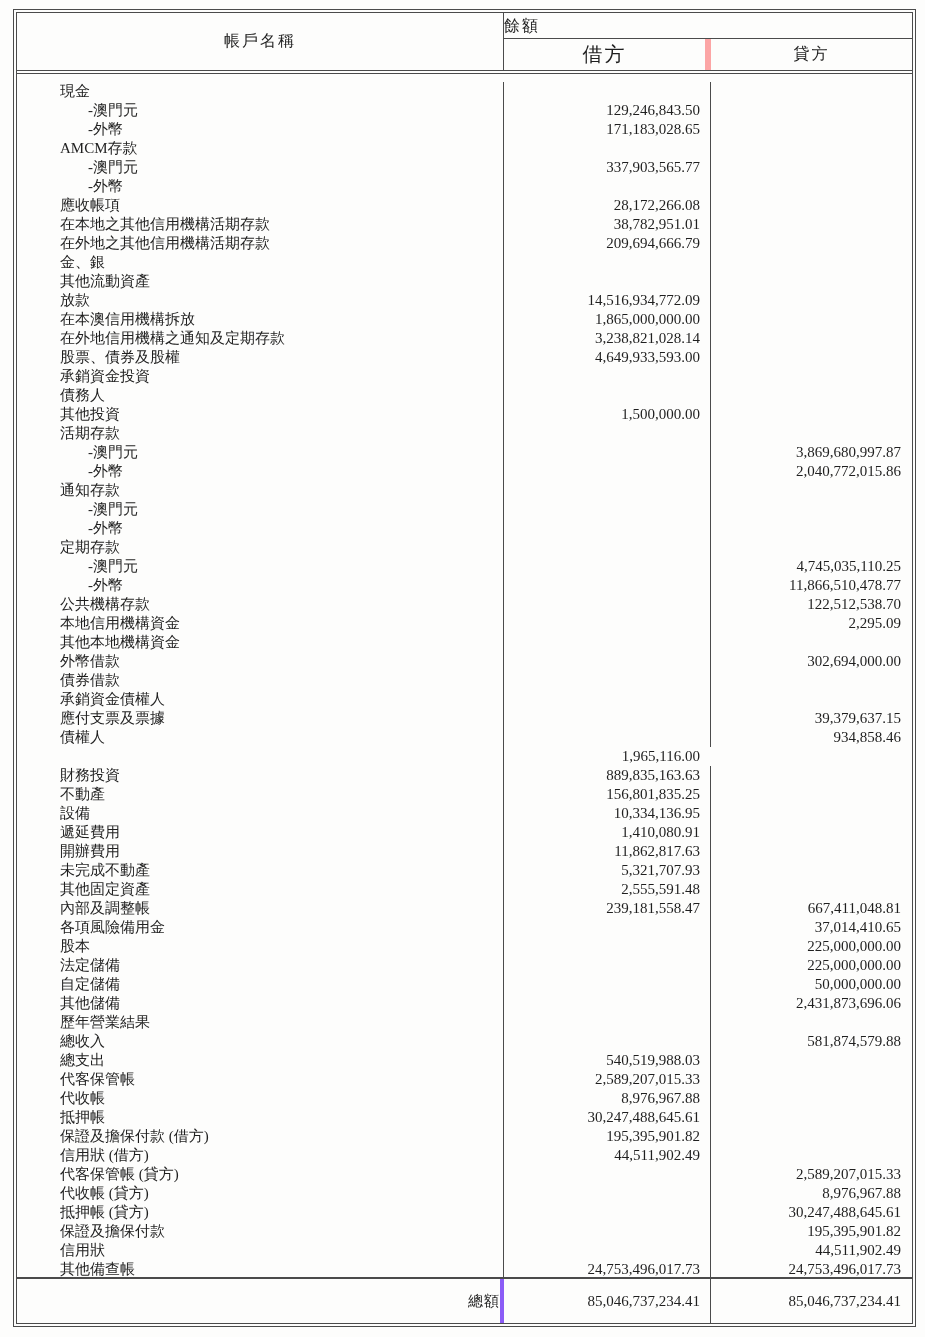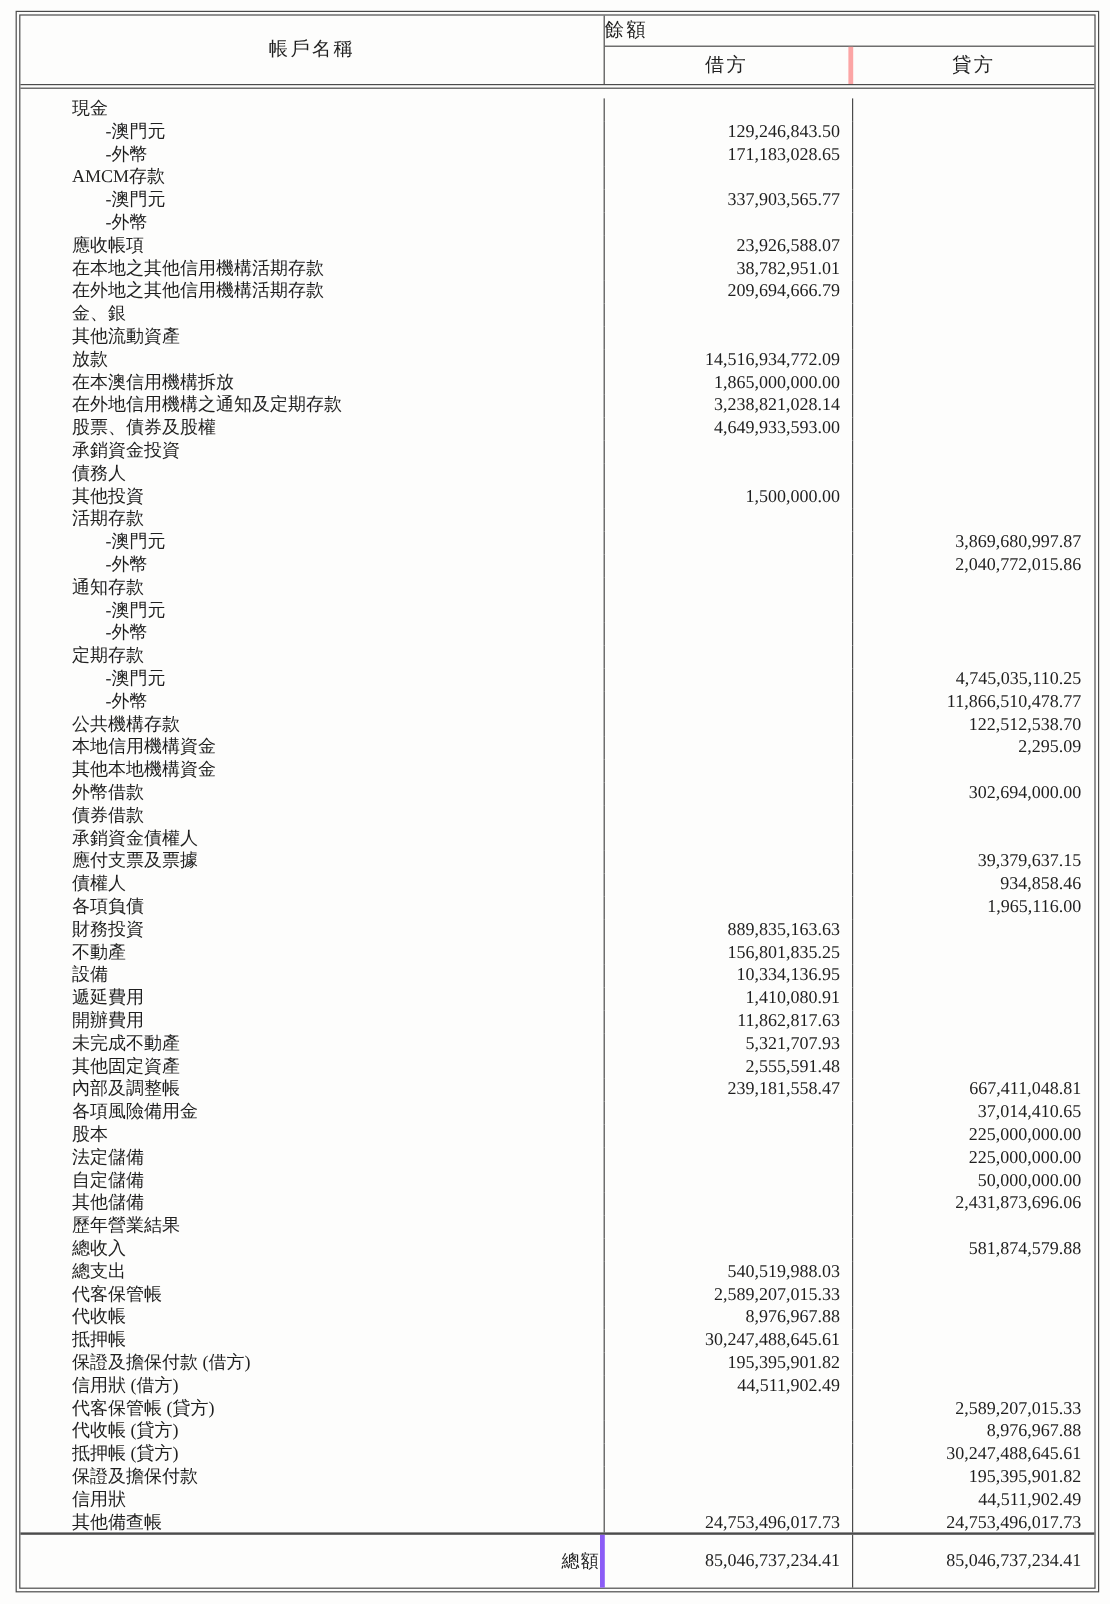--- a/index.html
+++ b/index.html
@@ -61,26 +61,26 @@
     font-size: 16px;
     letter-spacing: 2px;
     box-sizing: border-box;
   }
   .balance-sub {
     flex: 1;
     display: grid;
     grid-template-columns: 207px 1fr;
   }
   .h-debit {
-    border-right: 4px solid #fca5a5;
+    border-right: 6px solid #fca5a5;
     box-sizing: border-box;
     display: flex;
     align-items: center;
     justify-content: center;
-    font-size: 16px;
+    font-size: 20px;
     letter-spacing: 2px;
   }
   .h-credit {
     display: flex;
     align-items: center;
     justify-content: center;
     font-size: 16px;
     letter-spacing: 2px;
   }
   
@@ -204,21 +204,21 @@
   </div>
 
   <div class="row">
     <div class="c-label indent">-外幣</div>
     <div class="c-debit"></div>
     <div class="c-credit"></div>
   </div>
 
   <div class="row">
     <div class="c-label">應收帳項</div>
-    <div class="c-debit">23,926,588.07</div>
+    <div class="c-debit">28,172,266.08</div>
     <div class="c-credit"></div>
   </div>
 
   <div class="row">
     <div class="c-label">在本地之其他信用機構活期存款</div>
     <div class="c-debit">38,782,951.01</div>
     <div class="c-credit"></div>
   </div>
 
   <div class="row">
@@ -377,21 +377,20 @@
     <div class="c-credit">39,379,637.15</div>
   </div>
 
   <div class="row">
     <div class="c-label">債權人</div>
     <div class="c-debit"></div>
     <div class="c-credit">934,858.46</div>
   </div>
 
   <div class="row">
-    <div class="c-label">各項負債</div>
     <div class="c-debit"></div>
     <div class="c-credit">1,965,116.00</div>
   </div>
 
   <div class="row">
     <div class="c-label">財務投資</div>
     <div class="c-debit">889,835,163.63</div>
     <div class="c-credit"></div>
   </div>
 

